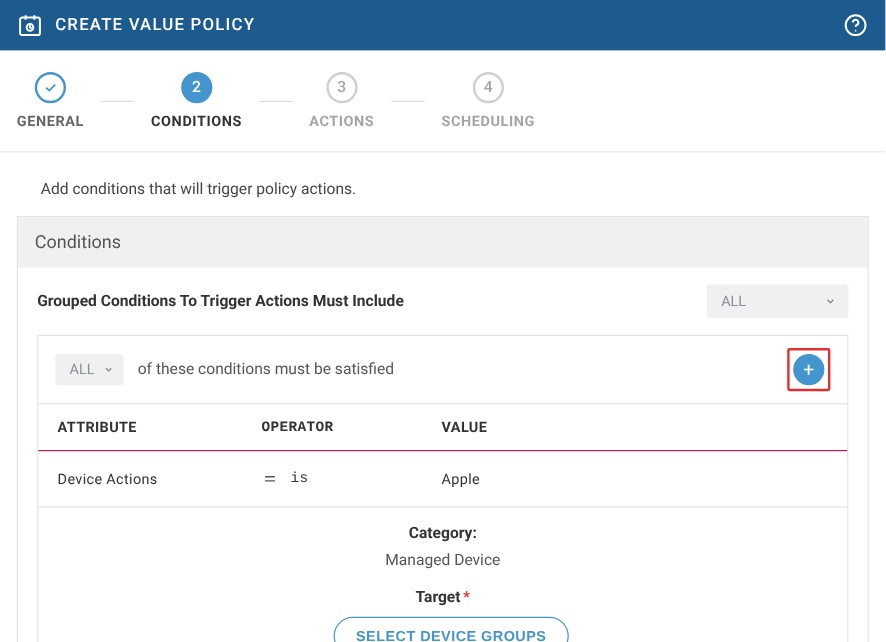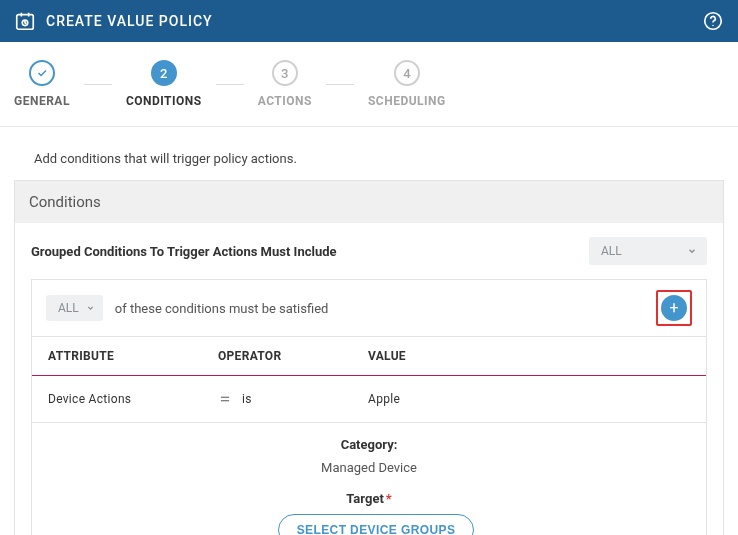--- a/index.html
+++ b/index.html
@@ -172,21 +172,21 @@
     display:flex; align-items:center; justify-content:center;
     font-size: 16px;
     line-height: 1;
   }
   .table-head {
     display: flex;
     padding: 12px 16px;
     border-bottom: 1px solid #be185d;
   }
   .col-attr { width: 170px; font-weight:700; letter-spacing:0.3px; font-size:12px; color:#333;}
-  .col-op   { width: 150px; font-weight:700; letter-spacing:0.3px; font-size:12px; color:#333;}
+  .col-op   { width: 150px; font-weight:700; letter-spacing:0.3px; font-size:12px; color:#333;font-family:Liberation Mono, monospace;}
   .col-val  { flex: 1;  font-weight:700; letter-spacing:0.3px; font-size:12px; color:#333;}
   .table-row {
     display: flex;
     padding: 16px;
     border-bottom: 1px solid #e3e3e3;
     align-items: center;
     color: #555;
   }
   .table-row .col-attr,
   .table-row .col-op,

